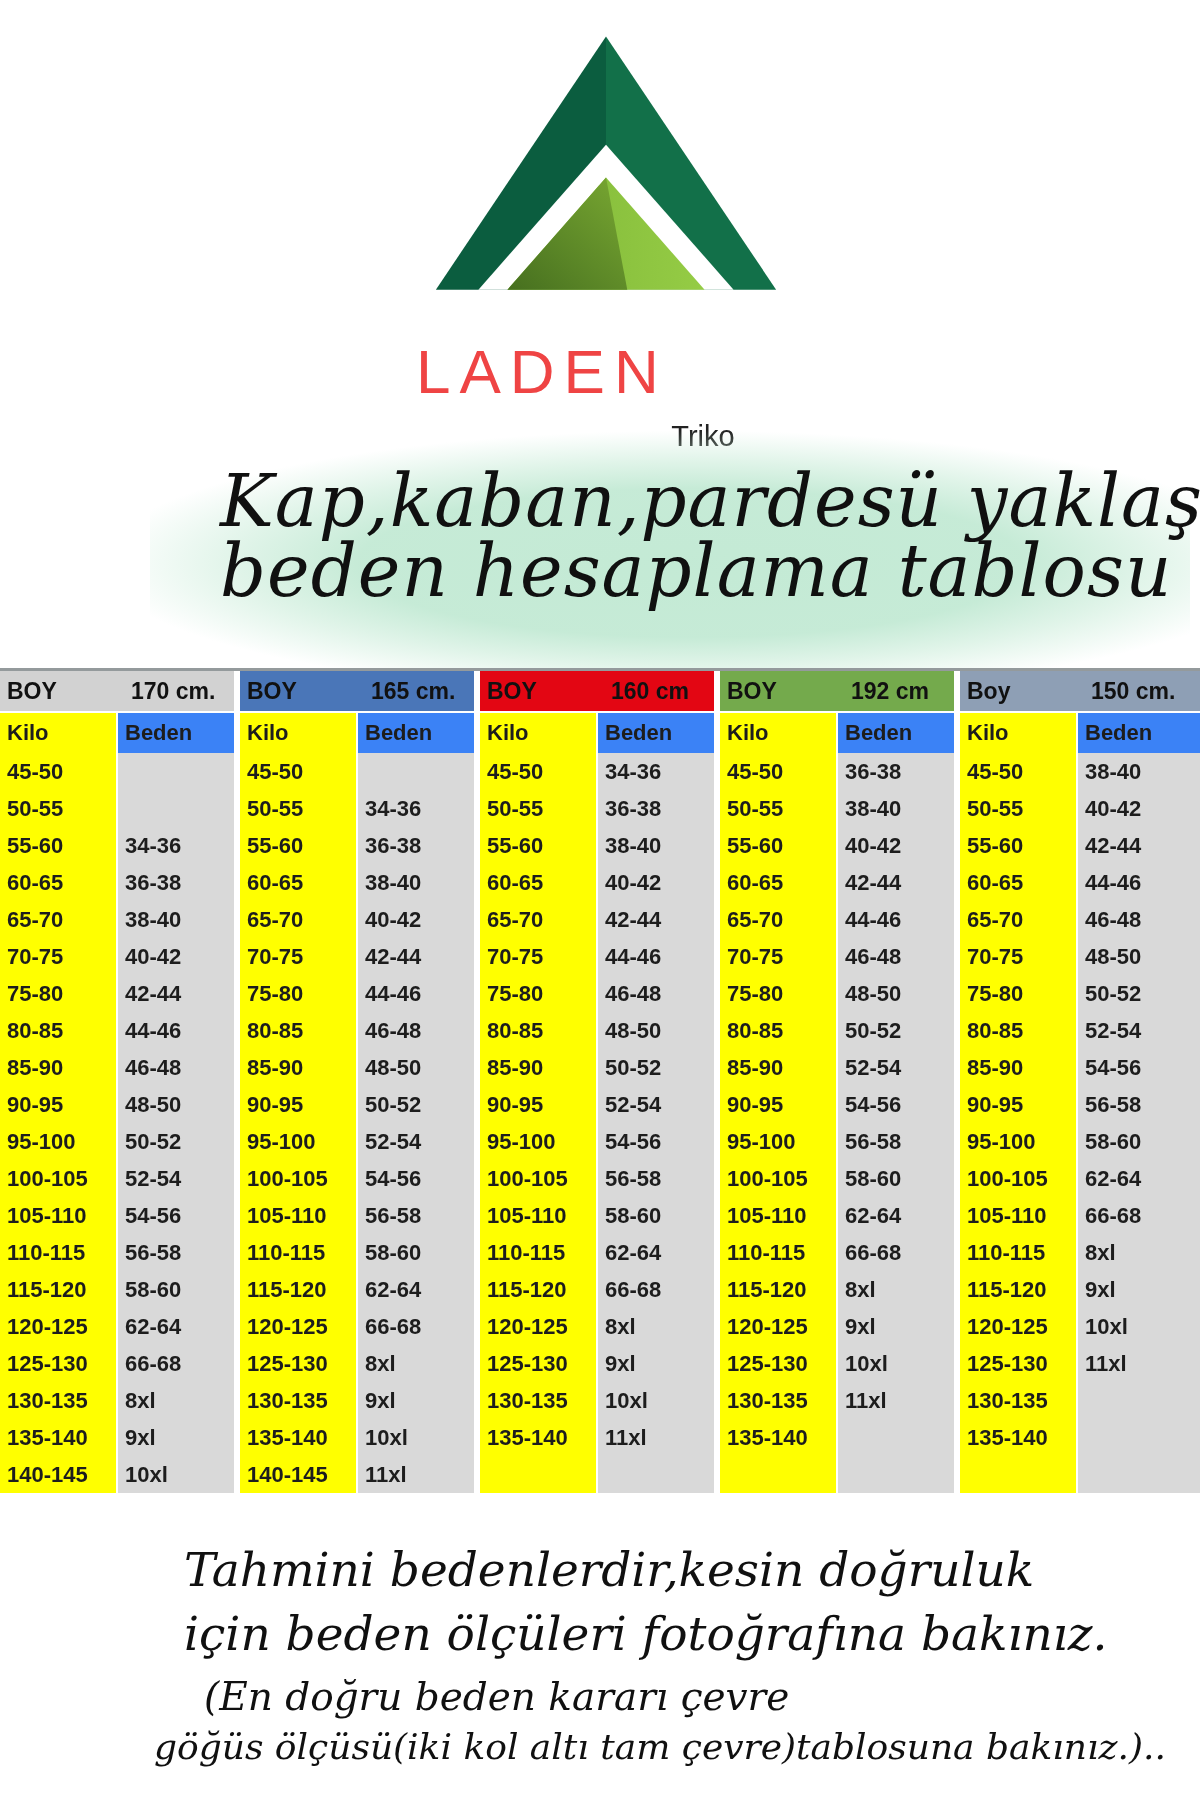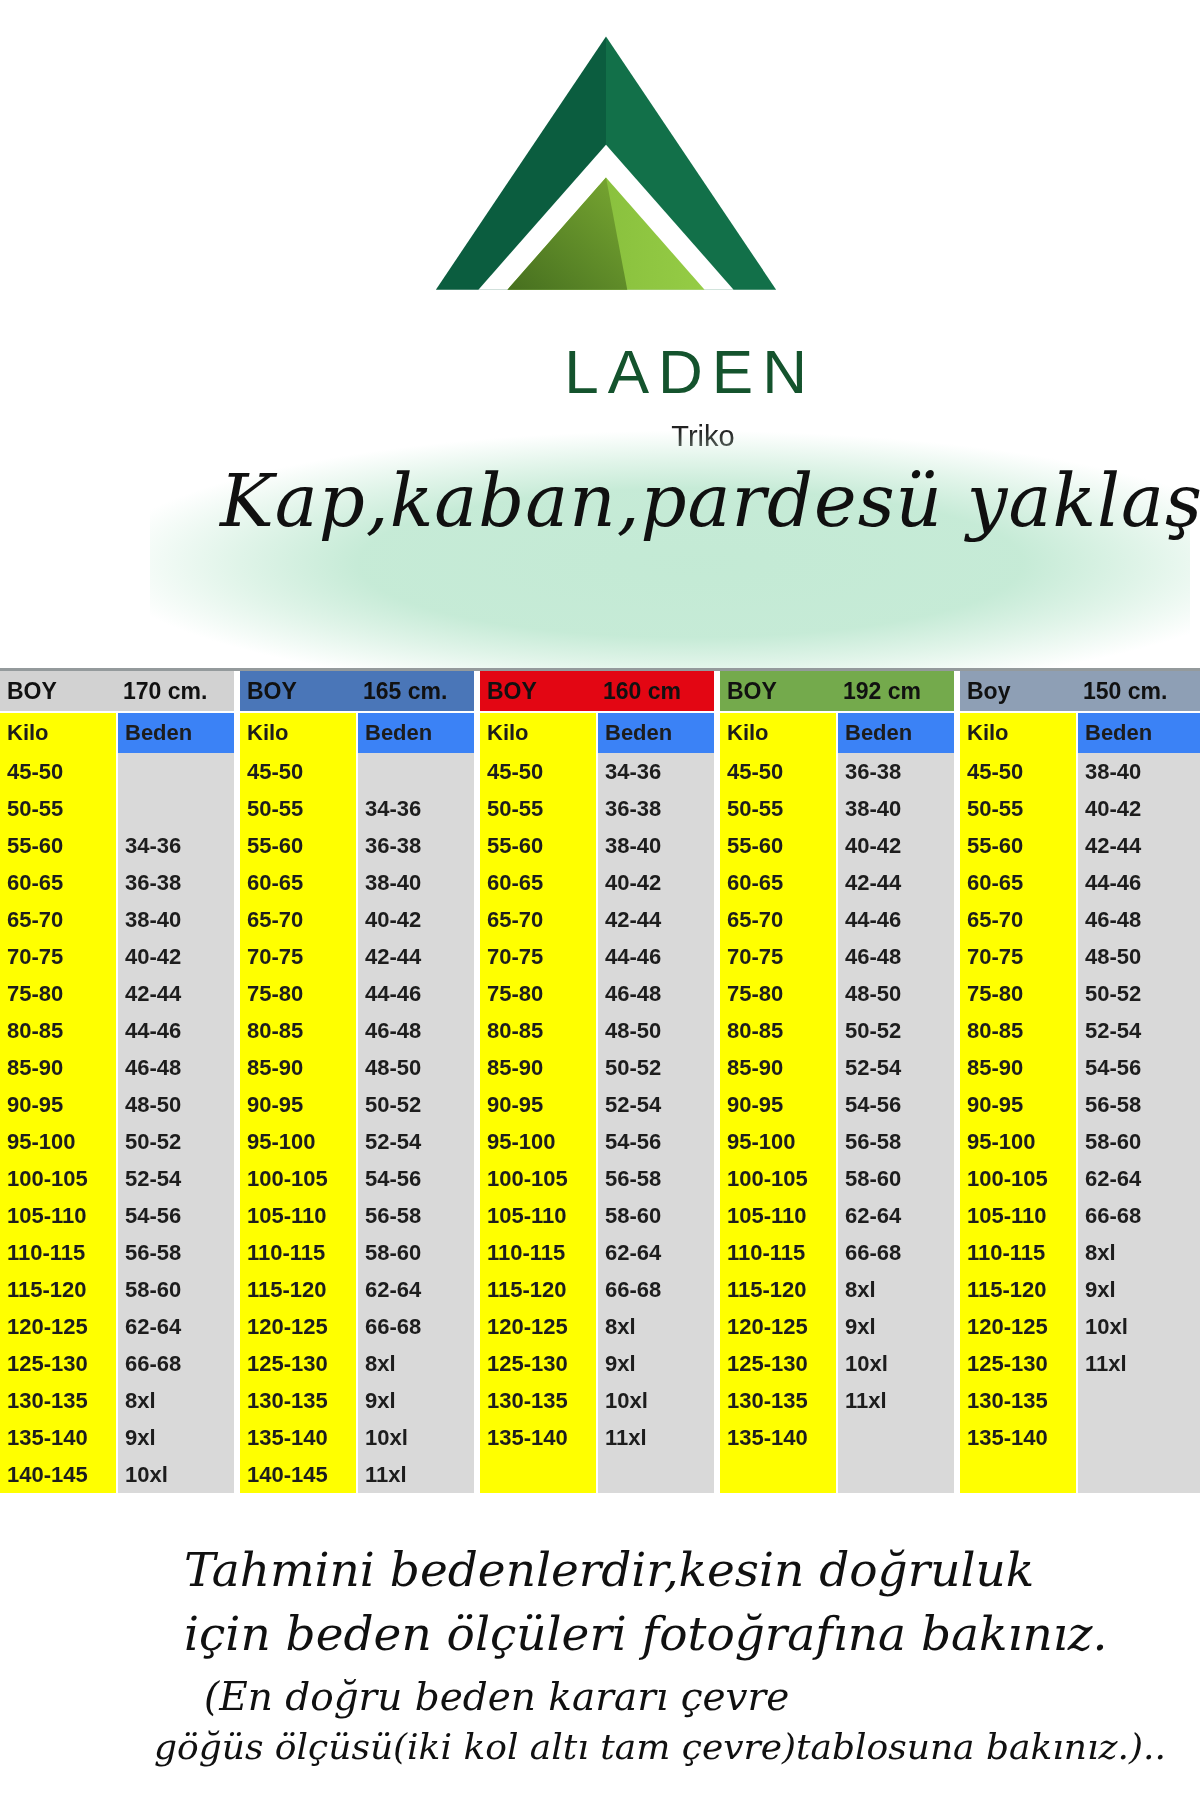--- a/index.html
+++ b/index.html
@@ -4,22 +4,22 @@
 <style>
   html,body{margin:0;padding:0;}
   body{width:1200px;height:1800px;background:#ffffff;position:relative;overflow:hidden;
        font-family:"Liberation Sans","DejaVu Sans",sans-serif;}
   .abs{position:absolute;}
 
   
   #logo{left:432px;top:30px;width:348px;height:268px;}
 
   
-  .brand-name{left:416px;top:336px;width:400px;text-align:right;
-    font-size:62px;font-weight:400;letter-spacing:9px;color:#14532d;
+  .brand-name{left:416px;top:336px;width:400px;text-align:left;
+    font-size:62px;font-weight:400;letter-spacing:9px;color:#ef4444;
     font-stretch:condensed;}
   .brand-sub{left:643px;top:420px;width:120px;text-align:center;
     font-size:29px;color:#222;}
 
   
   .mint{left:150px;top:420px;width:1040px;height:260px;
     background:radial-gradient(ellipse 58% 52% at 52% 55%,
       rgba(193,233,211,0.96) 0%,rgba(193,233,211,0.92) 55%,
       rgba(198,235,214,0.55) 75%,rgba(210,240,222,0) 98%);}
 
@@ -27,21 +27,21 @@
   .script{font-family:"DejaVu Serif","Liberation Serif",serif;font-style:italic;color:#101010;}
   .title{left:220px;top:466px;width:900px;font-size:72px;line-height:70px;letter-spacing:1px;white-space:nowrap;}
 
   
   #table-wrap{left:0;top:668px;width:1200px;}
   .topline{height:3px;background:#949a9c;}
   #size-table{display:flex;width:1200px;}
   .group{width:240px;box-sizing:border-box;border-right:6px solid #ffffff;display:flex;flex-direction:column;}
   .group.last{border-right:none;}
   .ghead{height:42px;display:flex;align-items:center;font-weight:bold;font-size:23px;color:#111;
-         border-bottom:2px solid #fff;box-sizing:border-box;}
+         border-bottom:2px solid #fff;box-sizing:border-box;gap:8px;}
   .ghead .c1{width:118px;padding-left:7px;box-sizing:border-box;}
   .ghead .c2{flex:1;padding-left:5px;}
   .trow{display:flex;height:37px;}
   .trow.sub{height:40px;}
   .cell{display:flex;align-items:center;padding-left:7px;box-sizing:border-box;
         font-size:22px;font-weight:bold;color:#1d1d1d;white-space:nowrap;}
   .kilo{width:118px;background:#ffff00;border-right:2px solid #ffffff;}
   .beden{flex:1;background:#d9d9d9;}
   .trow.sub .beden{background:#3b82f6;}
 
@@ -72,20 +72,21 @@
   <polygon points="180,150 78,266 202,266" fill="url(#limeL)"></polygon>
 </svg>
 
 <div class="abs brand-name">LADEN</div>
 <div class="abs brand-sub">Triko</div>
 
 <div class="abs mint"></div>
 
 <div class="abs script title">
   <div>Kap,kaban,pardesü yaklaşık</div>
+  <div>beden hesaplama tablosu</div>
 </div>
 
 <div id="table-wrap" class="abs">
   <div class="topline"></div>
   <div id="size-table">
       <div class="group">
         <div class="ghead" style="background: rgb(210, 210, 210);">
           <span class="c1">BOY</span>
           <span class="c2">170 cm.</span>
         </div>

